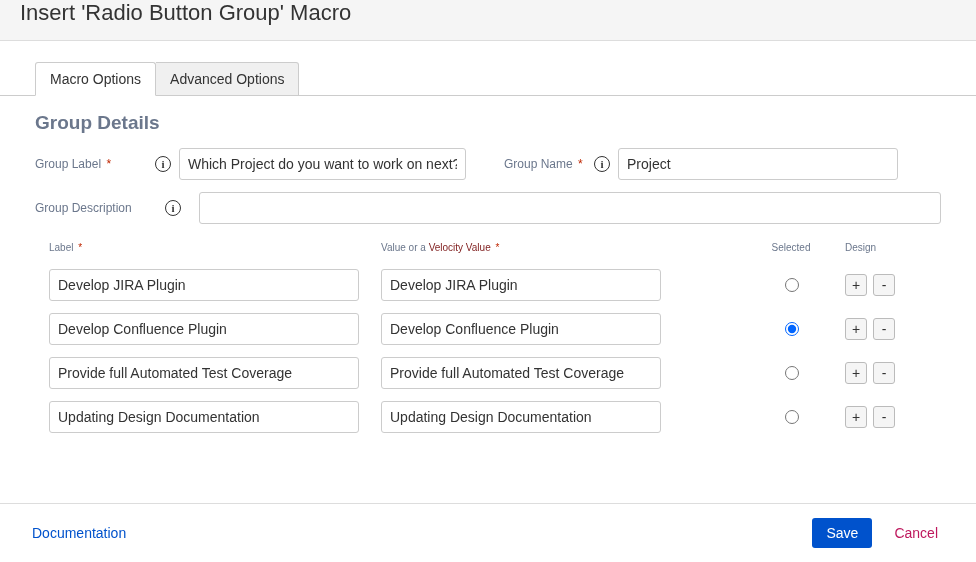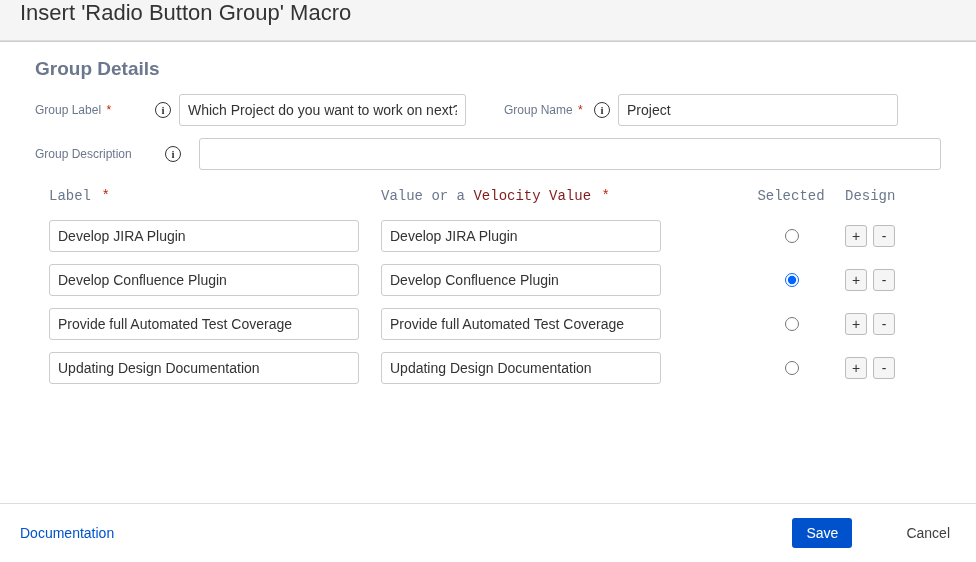--- a/index.html
+++ b/index.html
@@ -114,24 +114,23 @@
   .rb-header {
     display: flex;
     align-items: center;
     padding: 6px 0 10px 14px;
   }
   .rb-col-label    { width: 332px; }
   .rb-col-value    { width: 356px; }
   .rb-col-selected { width: 108px; text-align: center; }
   .rb-col-actions  { width: 80px; text-align: left; }
   .rb-header .hcell {
-    font-size: 14px;
+    font-size: 10px;
     color: #6b778c;
     font-weight: 400;
-    font-family: Liberation Mono, monospace;
   }
   .link { color: #7f1d1d; }
   .rb-row {
     display: flex;
     align-items: center;
     padding: 6px 0 6px 14px;
   }
   .rb-row .text-input { width: 310px; }
   .rb-row .rb-col-value .text-input { width: 280px; }
   .radio-wrap { width: 108px; text-align: center; }
@@ -152,65 +151,68 @@
     display: inline-flex;
     align-items: center;
     justify-content: center;
     font-size: 14px;
     color: #333;
     cursor: pointer;
     line-height: 1;
   }
   .dialog-footer {
     border-top: 1px solid #ddd;
-    padding: 14px 20px;
+    padding: 14px 32px;
     display: flex;
     align-items: center;
     justify-content: space-between;
     background: #fff;
   }
   .doc-link {
     color: #0052cc;
     font-size: 14px;
     text-decoration: none;
   }
   .footer-actions {
     display: flex;
     align-items: center;
-    gap: 0;
+    gap: 16px;
   }
   .btn-primary {
     background: #0052cc;
     color: #fff;
     border: none;
     border-radius: 3px;
     padding: 7px 14px;
     font-size: 14px;
     cursor: pointer;
   }
   .btn-link {
     background: none;
     border: none;
-    color: #404040;
+    color: #be185d;
     font-size: 14px;
     cursor: pointer;
-    margin-left: 48px;
   }
 </style>
 </head>
 <body>
 
 <div class="dialog">
 
   <div class="dialog-header">
     <h1 class="dialog-title">Insert 'Radio Button Group' Macro</h1>
   </div>
 
   <div class="dialog-body">
 
+    <div class="tabs">
+      <div class="tab active">Macro Options</div>
+      <div class="tab">Advanced Options</div>
+    </div>
 
     <div class="tab-content">
 
       <div class="section-header">Group Details</div>
 
       <div class="form-row">
         <div class="field-group">
           <span class="field-label w-label">
             <span>Group Label</span>
             <span class="required-star">*</span>

